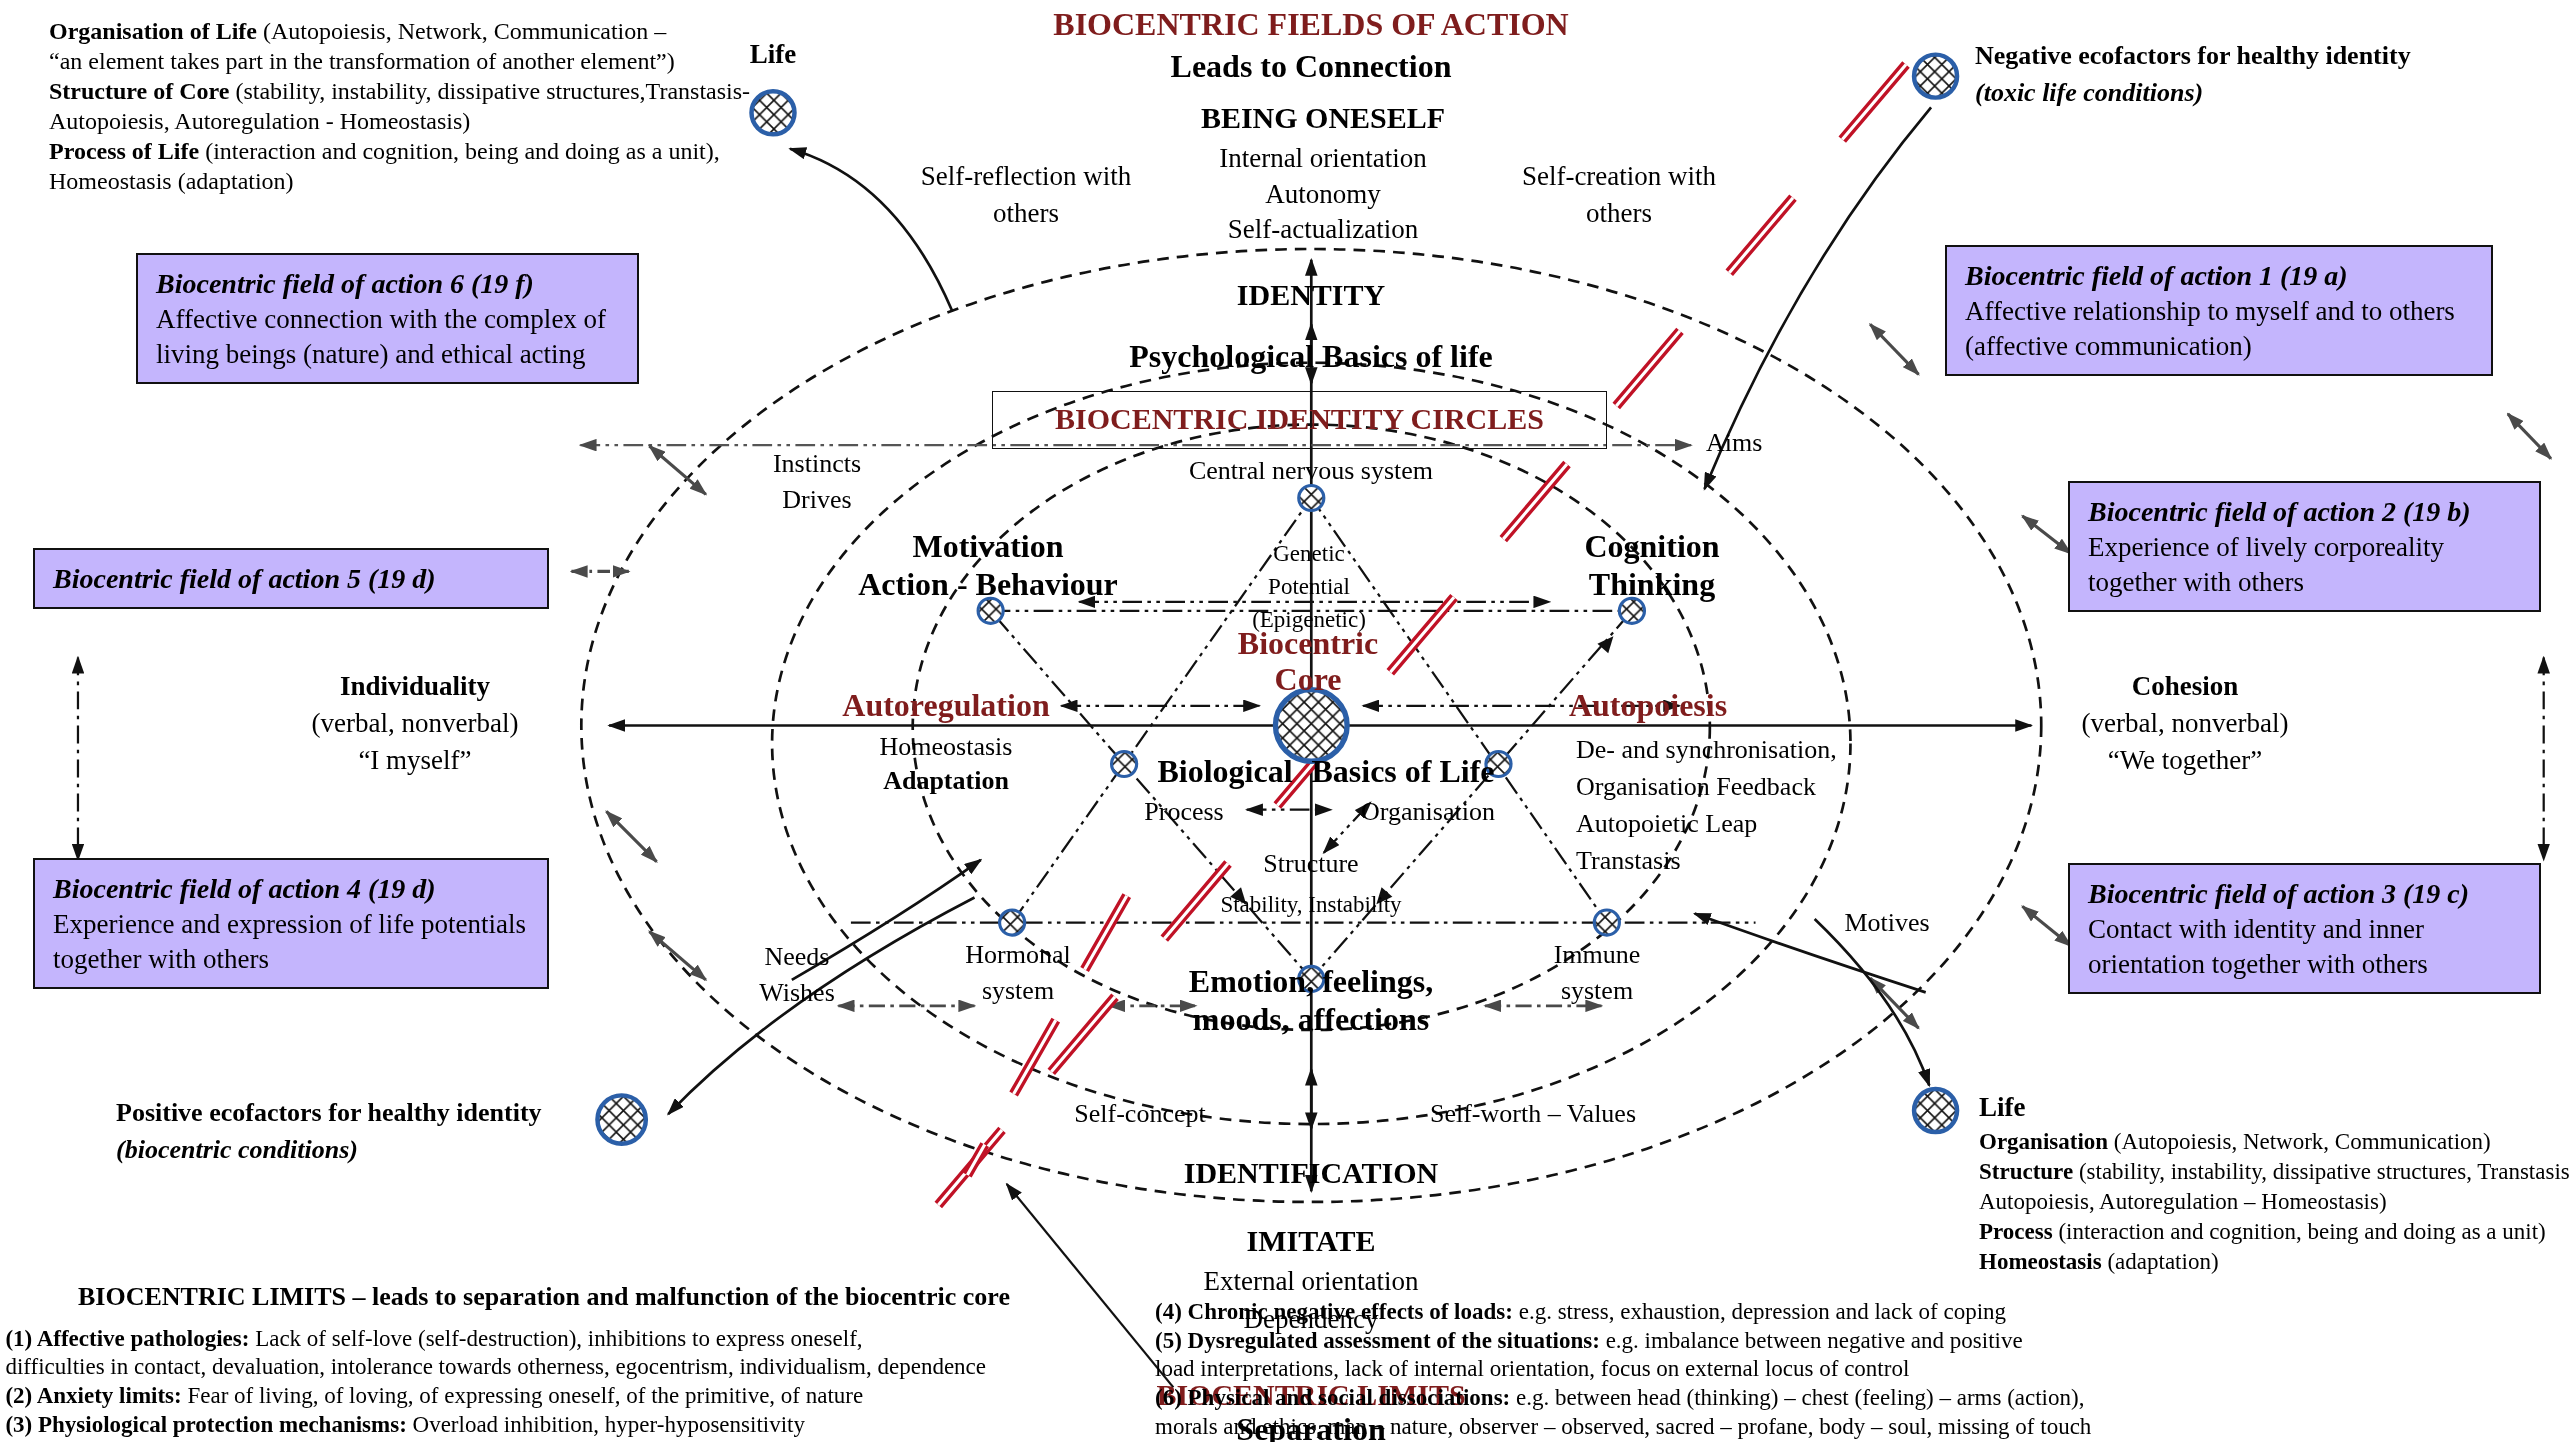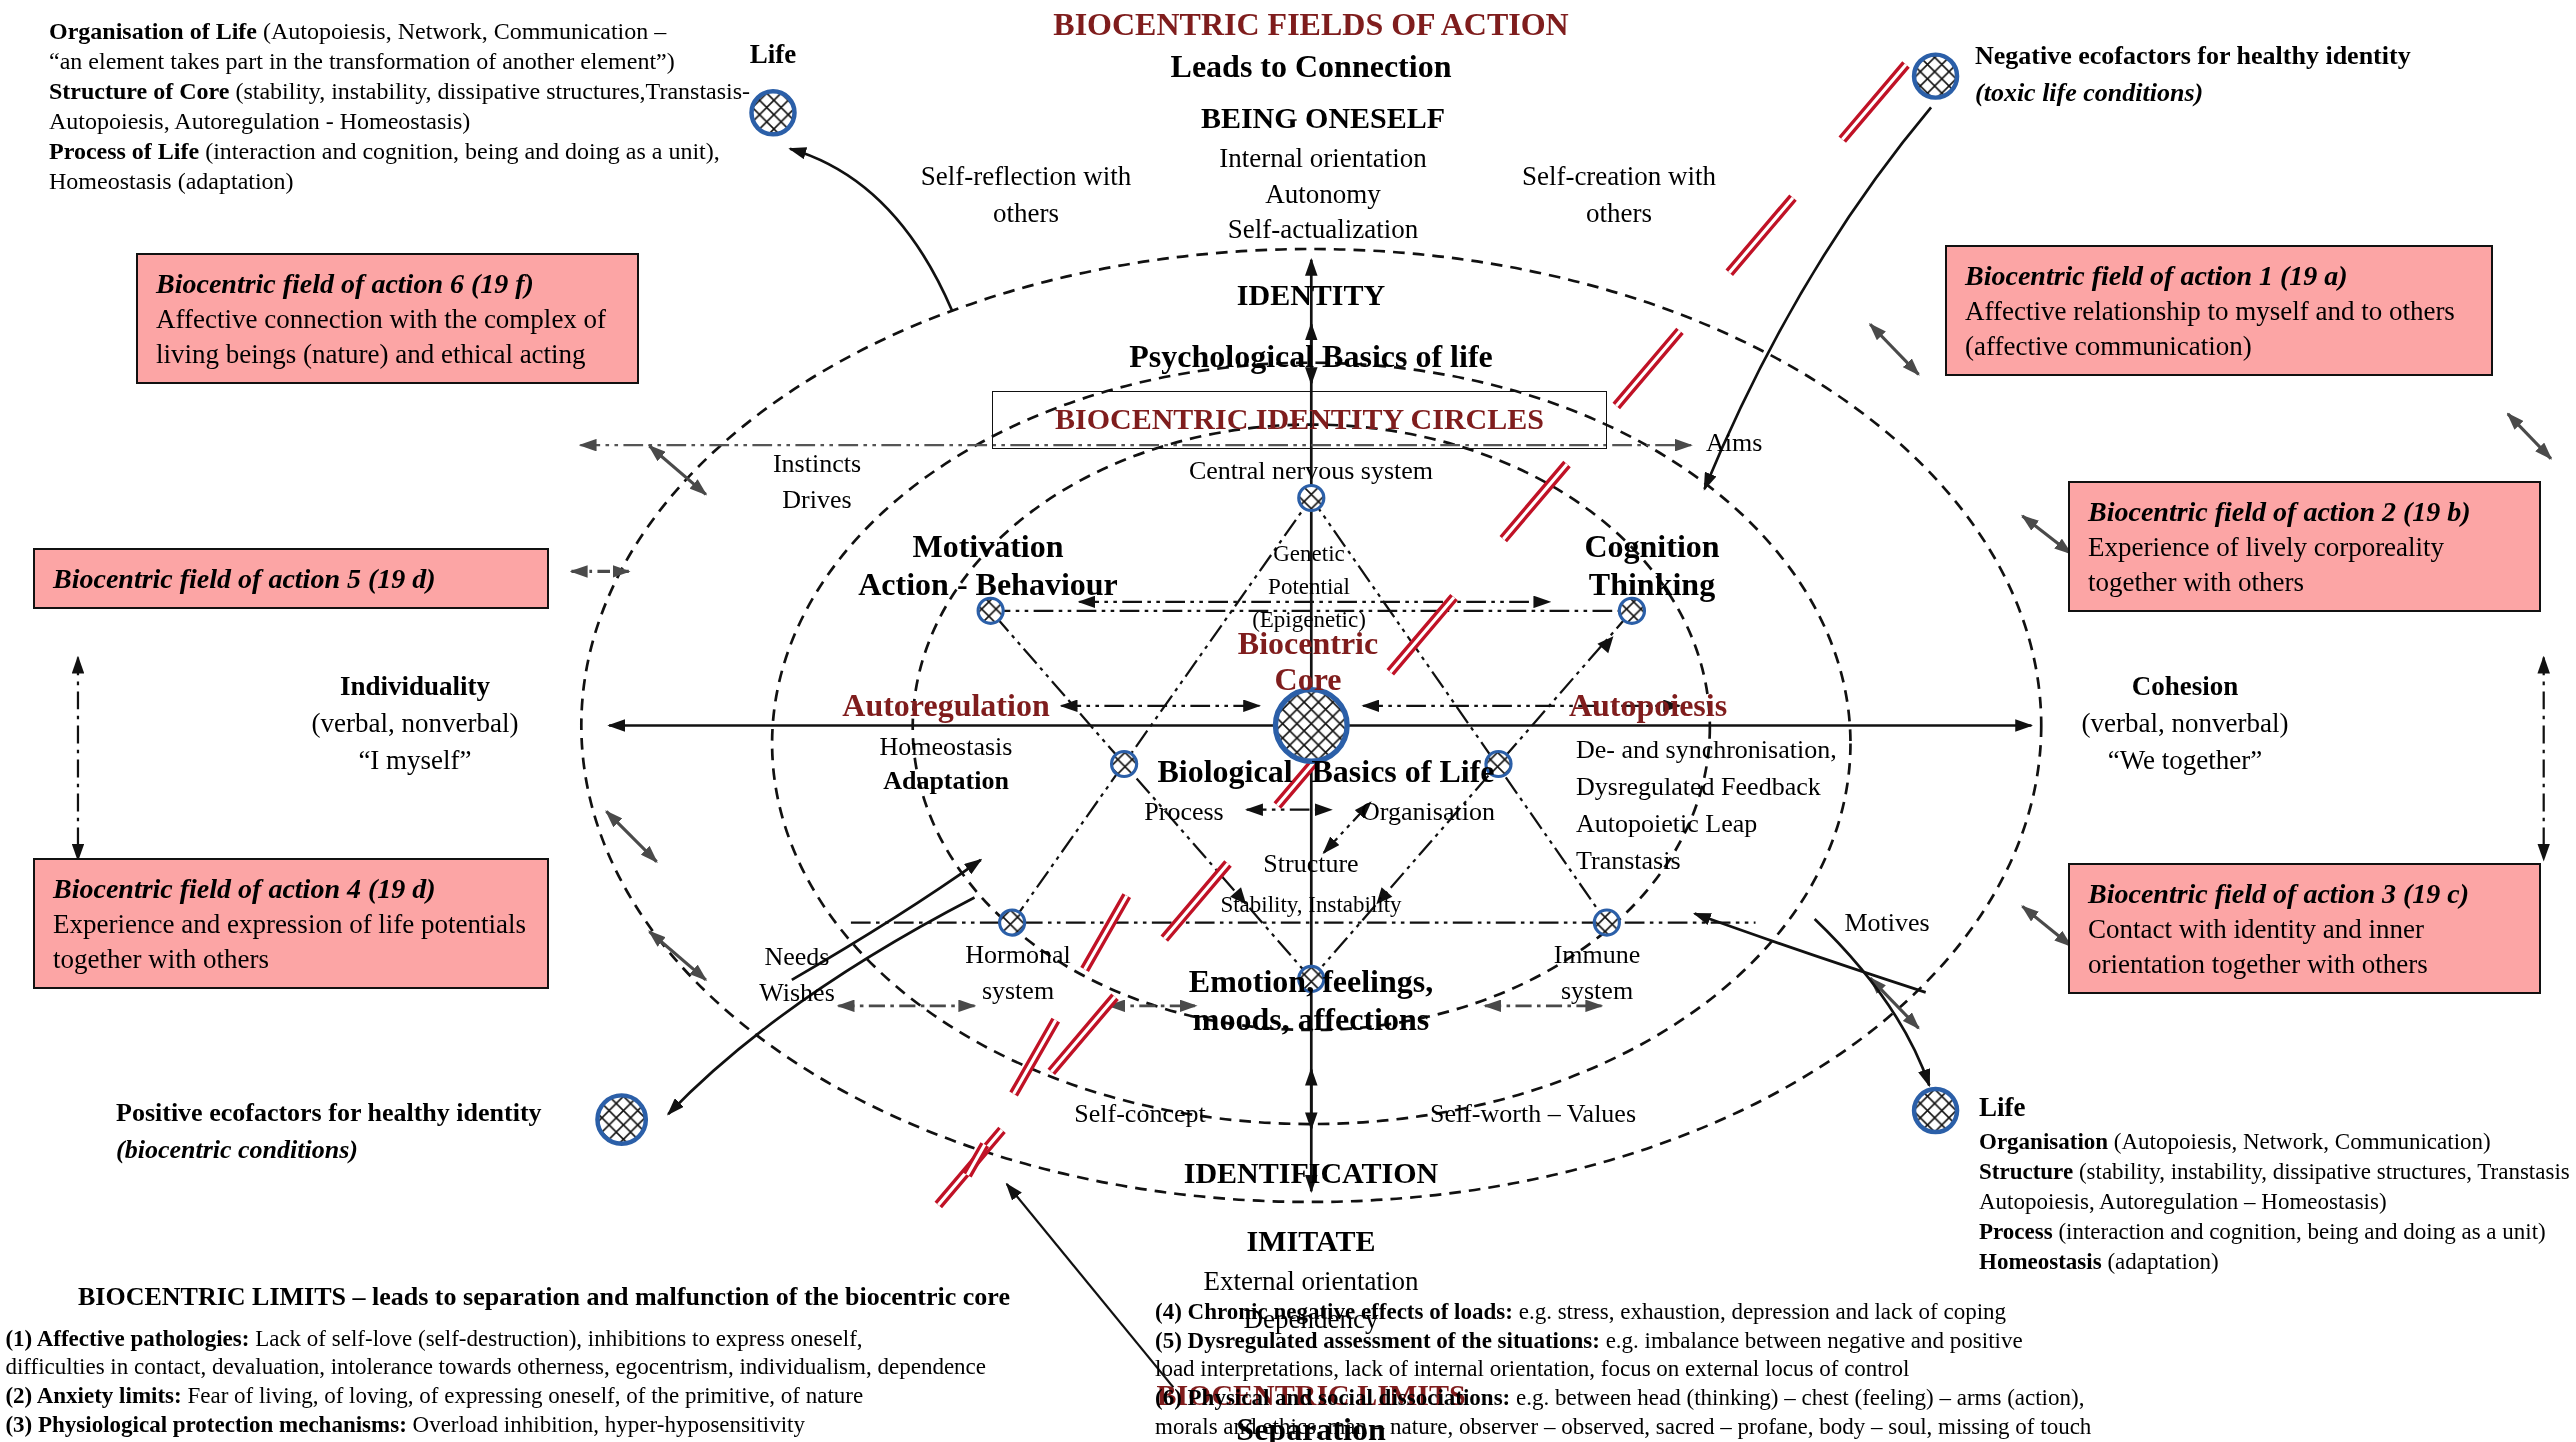--- a/index.html
+++ b/index.html
@@ -12,21 +12,21 @@
   .i{font-style:italic;}
   .red{color:#7f1d1d;}
   .fs26{font-size:23px;line-height:29px;}
   .fs27{font-size:24px;line-height:30px;}
   .fs29{font-size:26px;line-height:36px;}
   .fs30{font-size:27px;line-height:37px;}
   .fs31{font-size:32px;line-height:38px;}
   .fs33{font-size:30px;line-height:38px;}
   .fs34{font-size:30px;line-height:38px;}
   .fs36{font-size:32px;line-height:39px;}
-  .fieldbox{background:#fca5a5;border:2.7px solid #111;padding:10.7px 18px;box-sizing:border-box;}
+  .fieldbox{background:#c4b5fd;border:2.7px solid #111;padding:10.7px 18px;box-sizing:border-box;}
   .fieldbox .t{font-style:italic;font-weight:bold;font-size:28px;line-height:36px;}
   .fieldbox .bd{font-size:27px;line-height:35px;}
   #circlesbox{border:1.8px solid #111;}
   svg{position:absolute;left:0;top:0;z-index:0;}
   .txt{z-index:2;}
 </style>
 </head>
 <body>
 
 <svg width="2576" height="1442" viewBox="0 0 2876 1610">
@@ -256,21 +256,21 @@
 <div class="abs txt c b red fs31" style="left:1308px;top:625px;line-height:36px;">
   <div>Biocentric</div>
     <div>Core</div>
 </div>
 <div class="abs txt c b red fs31" style="left:946px;top:686px;">Autoregulation</div>
 <div class="abs txt c fs29" style="left:946px;top:729px;">Homeostasis</div>
 <div class="abs txt c b fs29" style="left:946px;top:763px;">Adaptation</div>
 <div class="abs txt c b red fs31" style="left:1648px;top:686px;">Autopoiesis</div>
 <div class="abs txt fs29 nw" style="left:1576px;top:731px;line-height:37px;">
   <div>De- and synchronisation,</div>
-    <div>Dysregulated Feedback</div>
+    <div>Organisation Feedback</div>
     <div>Autopoietic Leap</div>
     <div>Transtasis</div>
 </div>
 <div class="abs txt c b fs31" style="left:1225px;top:752px;">Biological</div>
 <div class="abs txt c b fs31" style="left:1403px;top:752px;">Basics of Life</div>
 <div class="abs txt c fs29" style="left:1184px;top:794px;">Process</div>
 <div class="abs txt c fs29" style="left:1428px;top:794px;">Organisation</div>
 <div class="abs txt c fs29" style="left:1311px;top:846px;">Structure</div>
 <div class="abs txt c fs26" style="left:1311px;top:890px;">Stability, Instability</div>
 <div class="abs txt c b fs31" style="left:1311px;top:962px;">

